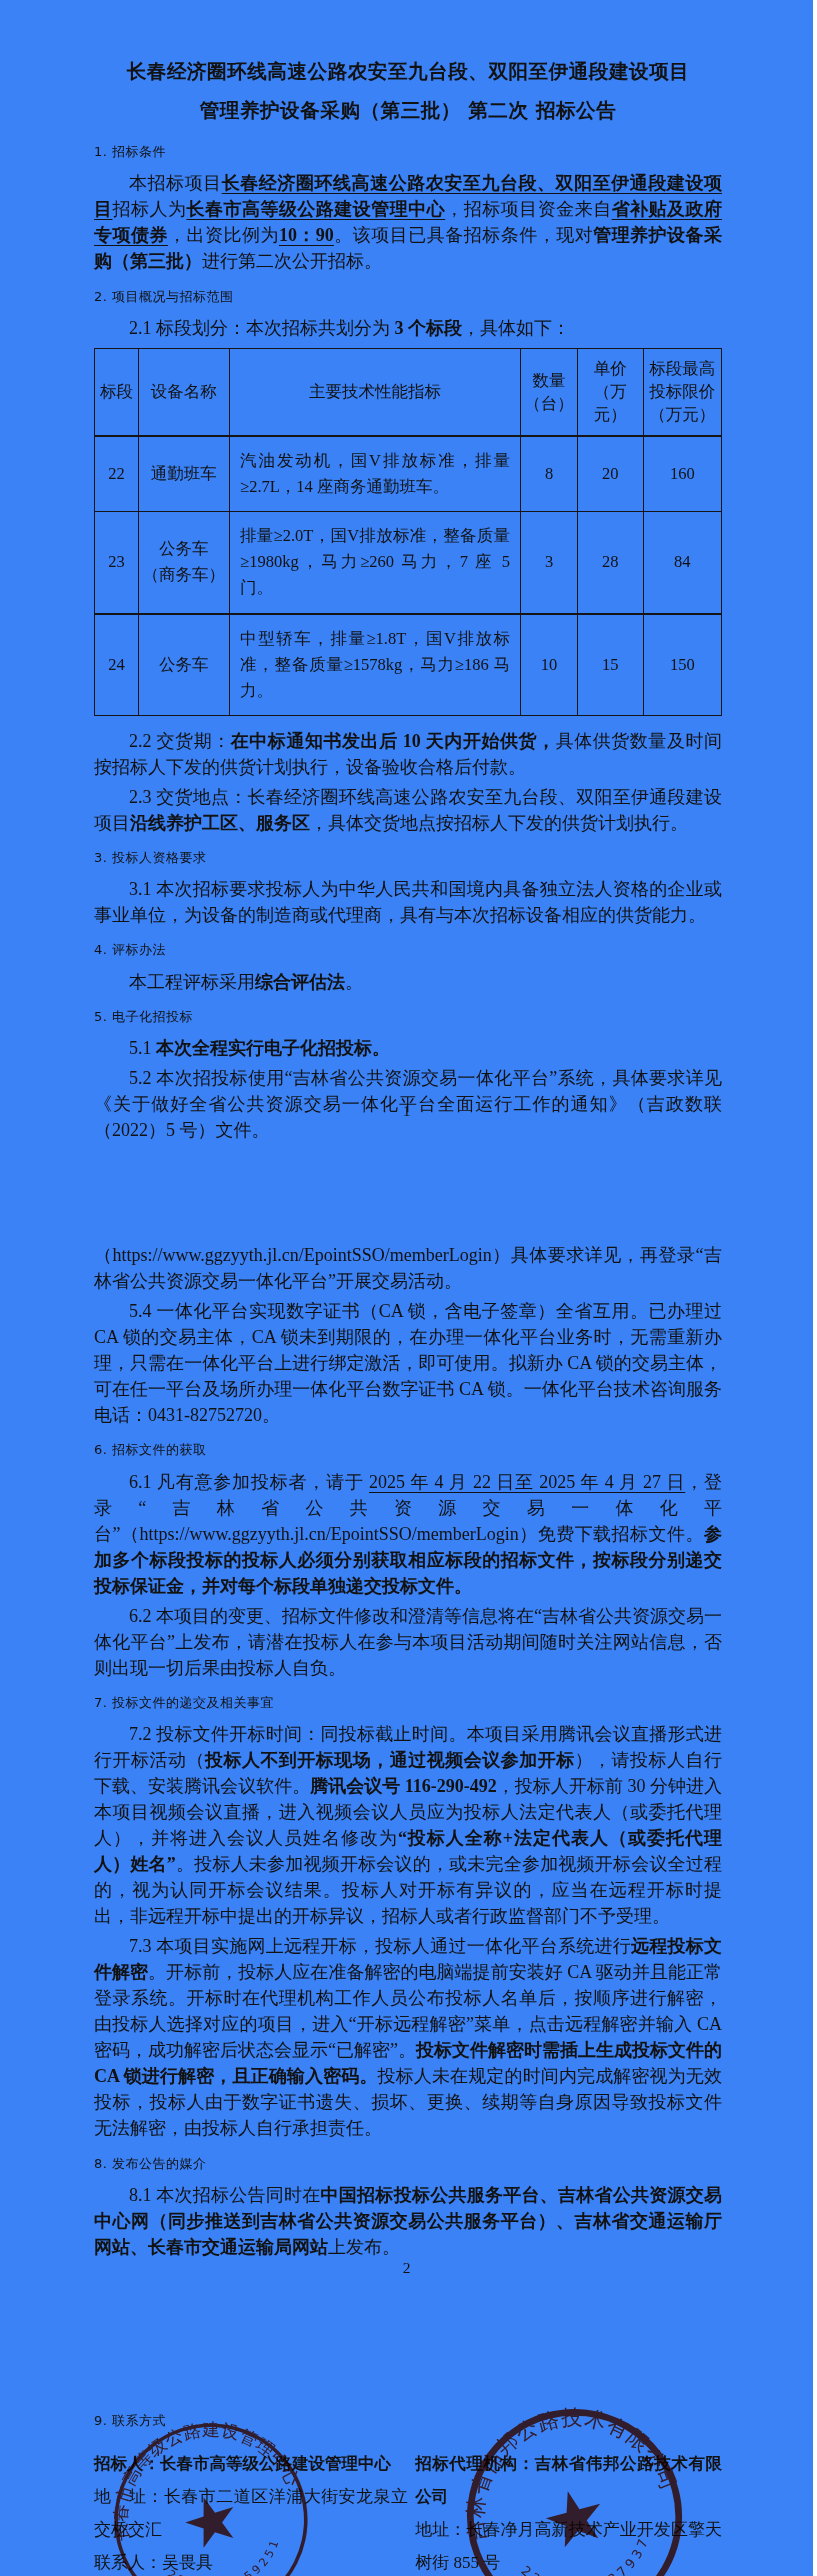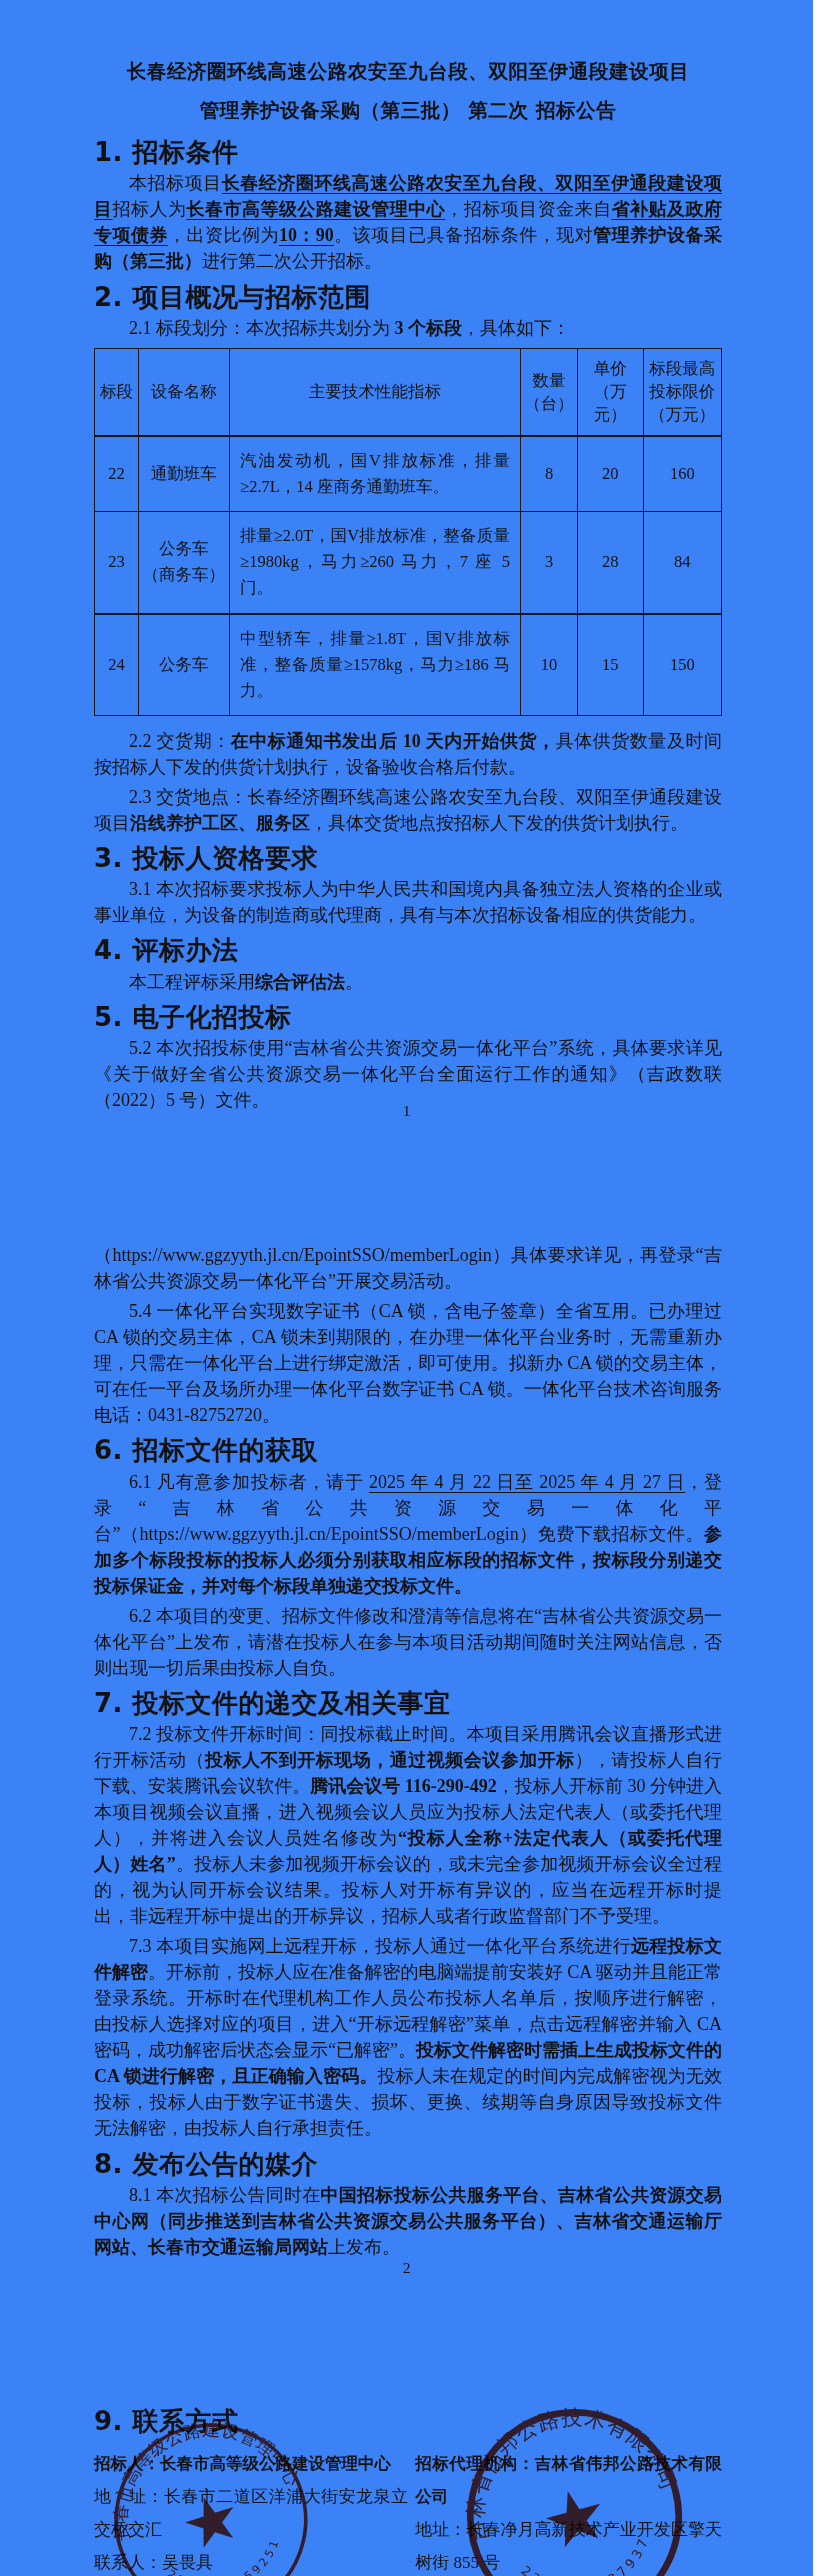--- a/index.html
+++ b/index.html
@@ -6,21 +6,21 @@
   .doc{width:818px;background:#fff;color:#121212;font-family:"Liberation Serif","DejaVu Serif",serif;}
   .page{position:relative;width:813px;height:1157px;overflow:hidden;background:#3b82f6;}
   .content{padding:0 91px 0 94px;}
   .pt1{padding-top:52px;}
   .pt2{padding-top:85px;}
   .pt3{padding-top:85px;}
   .title{margin:0;text-align:center;font-family:"DejaVu Sans","Liberation Sans",sans-serif;
          font-weight:700;font-size:19.6px;line-height:39px;letter-spacing:0.5px;}
   .title.second{margin-bottom:7px;}
   h2.sec{margin:10.3px 0 6.2px;font-family:"DejaVu Sans","Liberation Sans",sans-serif;
-         font-weight:700;font-size:26px;line-height:24px;letter-spacing:0.5px;}
+         font-weight:400;font-size:13px;line-height:24px;letter-spacing:0.5px;}
   p.body{margin:0 0 4.1px;font-size:18px;line-height:26px;text-align:justify;}
   p.indent{text-indent:35px;}
   .seg-b{font-weight:700;}
   .seg-u{text-decoration:underline;text-decoration-thickness:1.3px;text-underline-offset:3.6px;}
   table.lots{width:100%;border-collapse:collapse;margin:7.2px 0 11.3px;table-layout:fixed;}
   table.lots th,table.lots td{border:1px solid #151515;}
   table.lots thead th{font-weight:400;font-size:16.5px;line-height:23px;white-space:pre-line;
         padding:8.2px 2.1px;text-align:center;vertical-align:middle;border-bottom-width:2.6px;}
   table.lots td{font-size:16.5px;line-height:26px;text-align:center;vertical-align:middle;padding:11.3px 3.1px;}
   table.lots td.spec{text-align:justify;padding:11.3px 10.3px;}
@@ -107,20 +107,21 @@
       <p class="body indent"><span class="">2.2 交货期：</span><span class="seg-b ">在中标通知书发出后 10 天内开始供货，</span><span class="">具体供货数量及时间按招标人下发的供货计划执行，设备验收合格后付款。</span></p>
       <p class="body indent"><span class="">2.3 交货地点：长春经济圈环线高速公路农安至九台段、双阳至伊通段建设项目</span><span class="seg-b ">沿线养护工区、服务区</span><span class="">，具体交货地点按招标人下发的供货计划执行。</span></p>
 
       <h2 class="sec">3. 投标人资格要求</h2>
       <p class="body indent"><span class="">3.1 本次招标要求投标人为中华人民共和国境内具备独立法人资格的企业或事业单位，为设备的制造商或代理商，具有与本次招标设备相应的供货能力。</span></p>
 
       <h2 class="sec">4. 评标办法</h2>
       <p class="body indent"><span class="">本工程评标采用</span><span class="seg-b ">综合评估法</span><span class="">。</span></p>
 
       <h2 class="sec">5. 电子化招投标</h2>
+      <p class="body indent"><span class="">5.1 </span><span class="seg-b ">本次全程实行电子化招投标。</span></p>
       <p class="body indent"><span class="">5.2 本次招投标使用“吉林省公共资源交易一体化平台”系统，具体要求详见《关于做好全省公共资源交易一体化平台全面运行工作的通知》（吉政数联（2022）5 号）文件。</span></p>
 
     </div>
     <div class="pagenum">1</div>
   </section>
 
   <section class="page">
     <div class="content pt2">
       <p class="body"><span class="">（https://www.ggzyyth.jl.cn/EpointSSO/memberLogin）具体要求详见，再登录“吉林省公共资源交易一体化平台”开展交易活动。</span></p>
       <p class="body indent"><span class="">5.4 一体化平台实现数字证书（CA 锁，含电子签章）全省互用。已办理过 CA 锁的交易主体，CA 锁未到期限的，在办理一体化平台业务时，无需重新办理，只需在一体化平台上进行绑定激活，即可使用。拟新办 CA 锁的交易主体，可在任一平台及场所办理一体化平台数字证书 CA 锁。一体化平台技术咨询服务电话：0431-82752720。</span></p>

